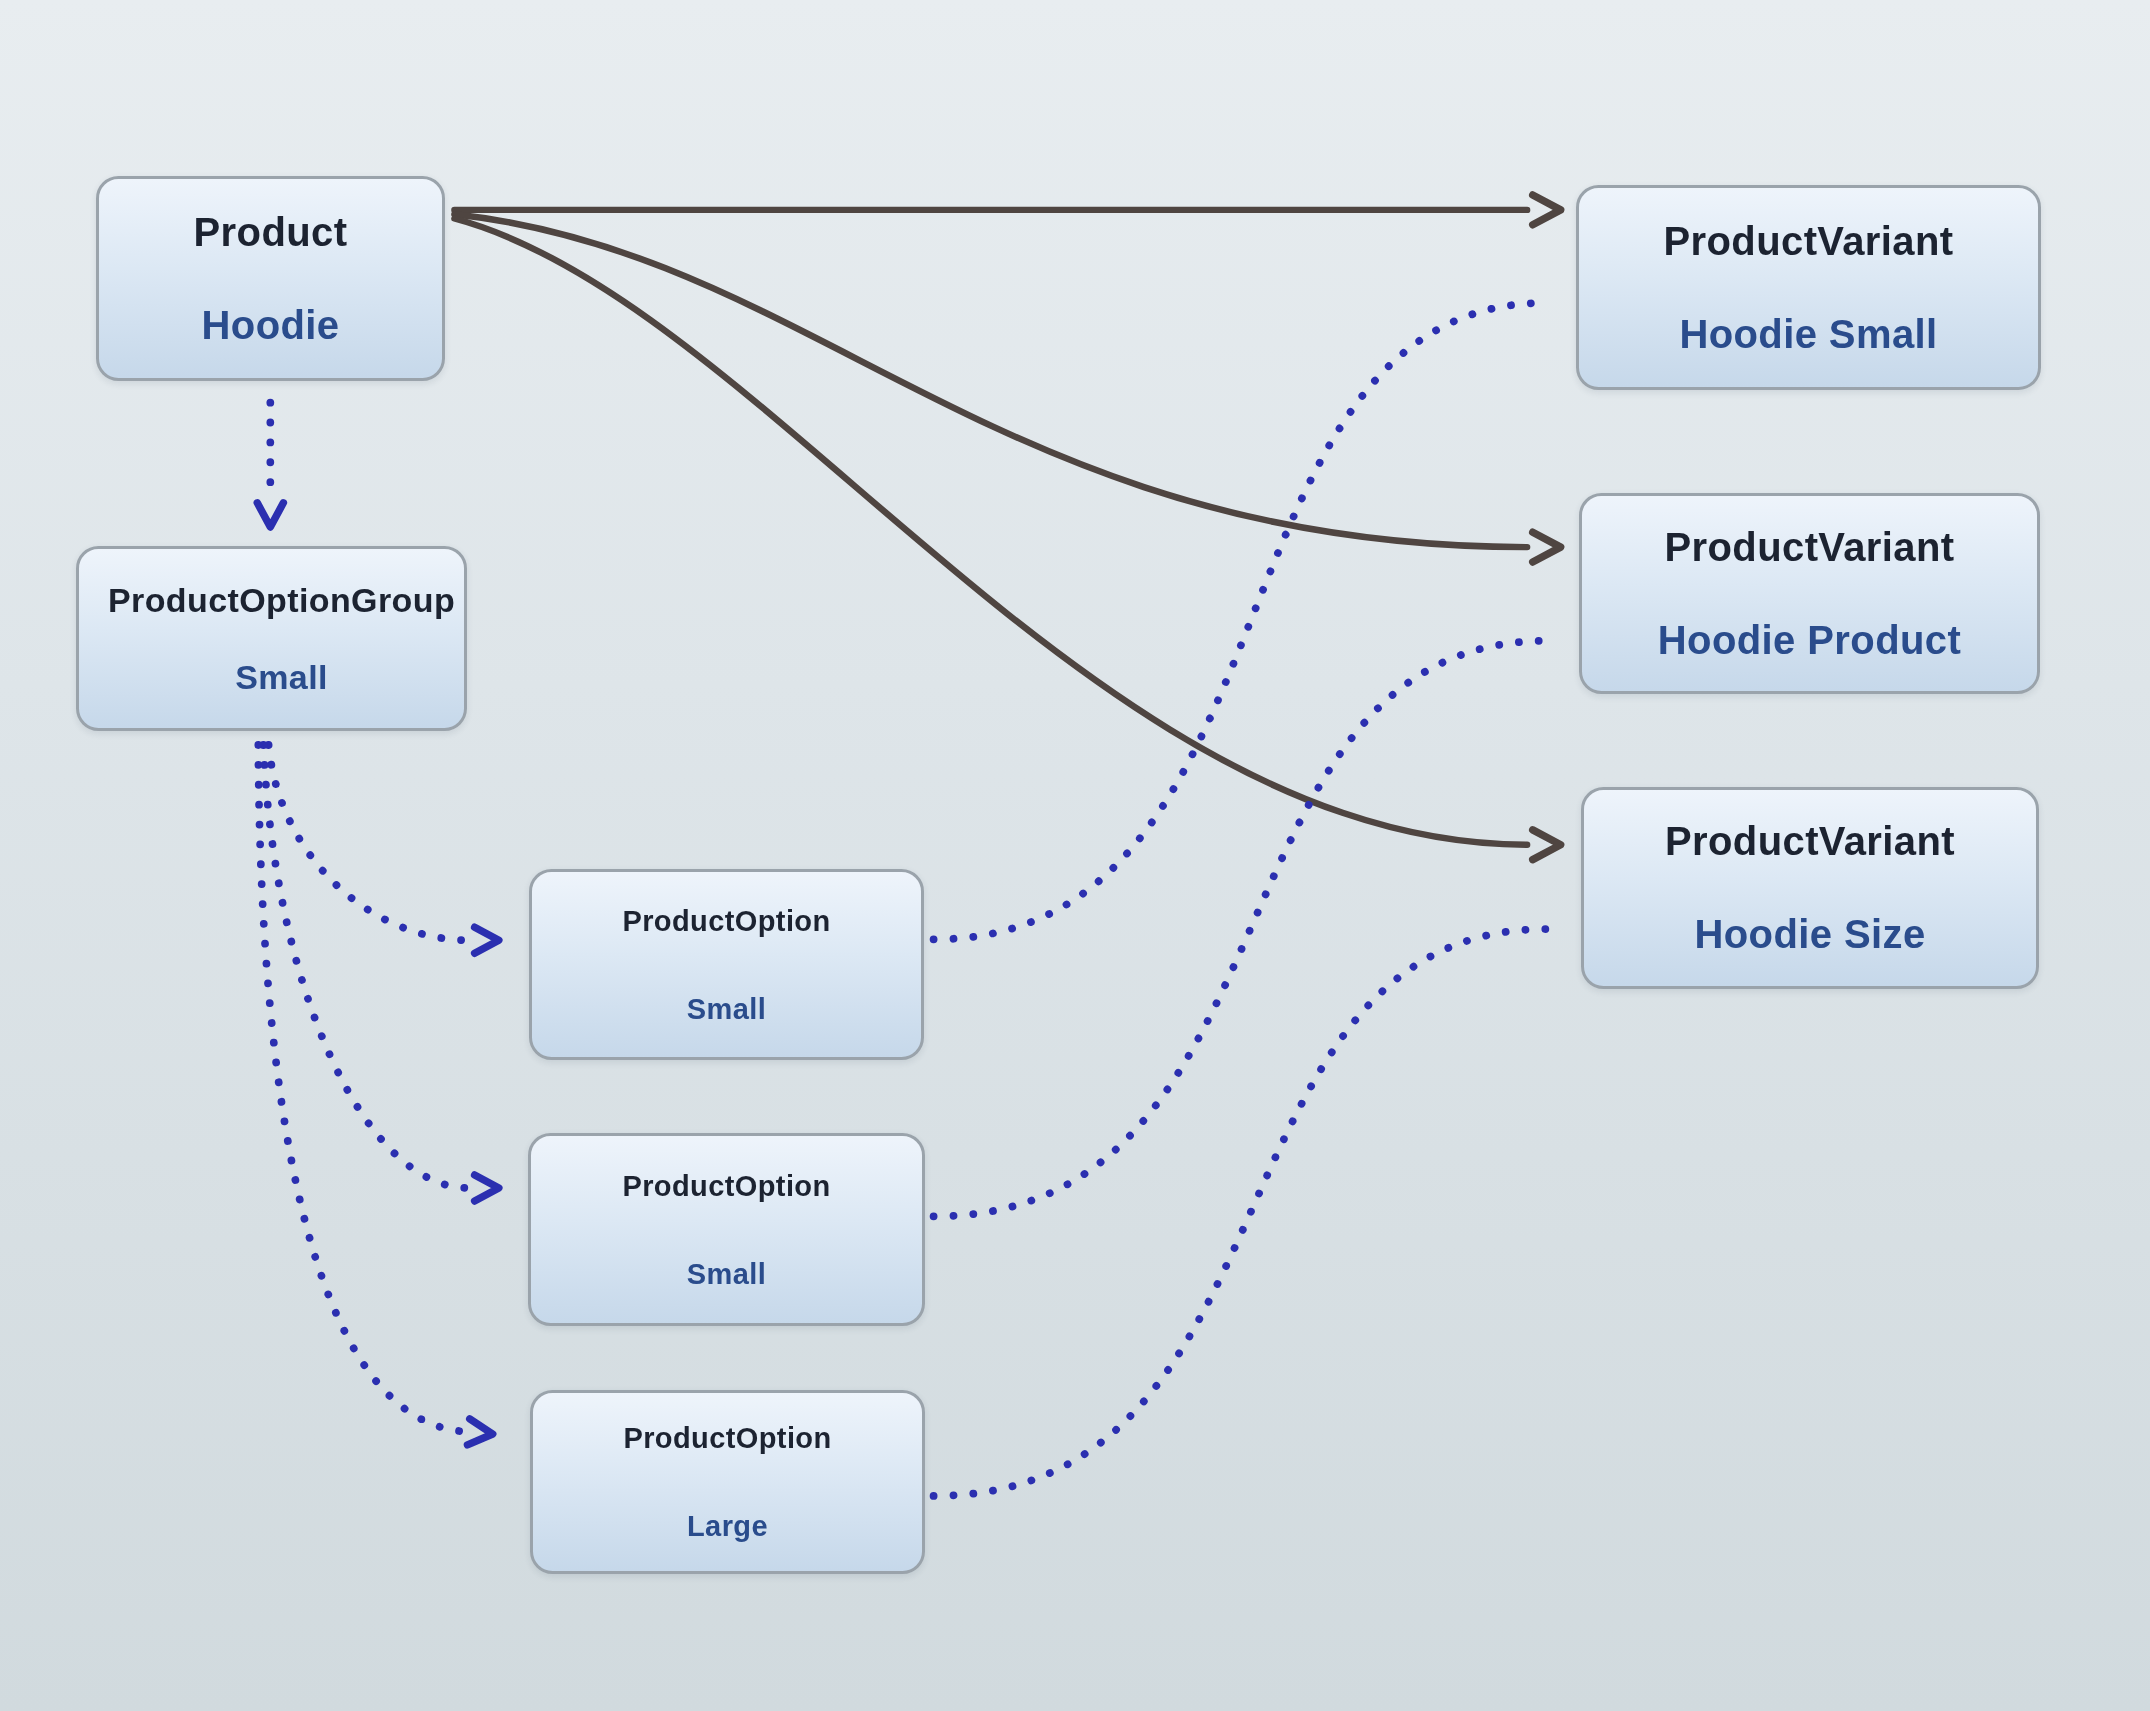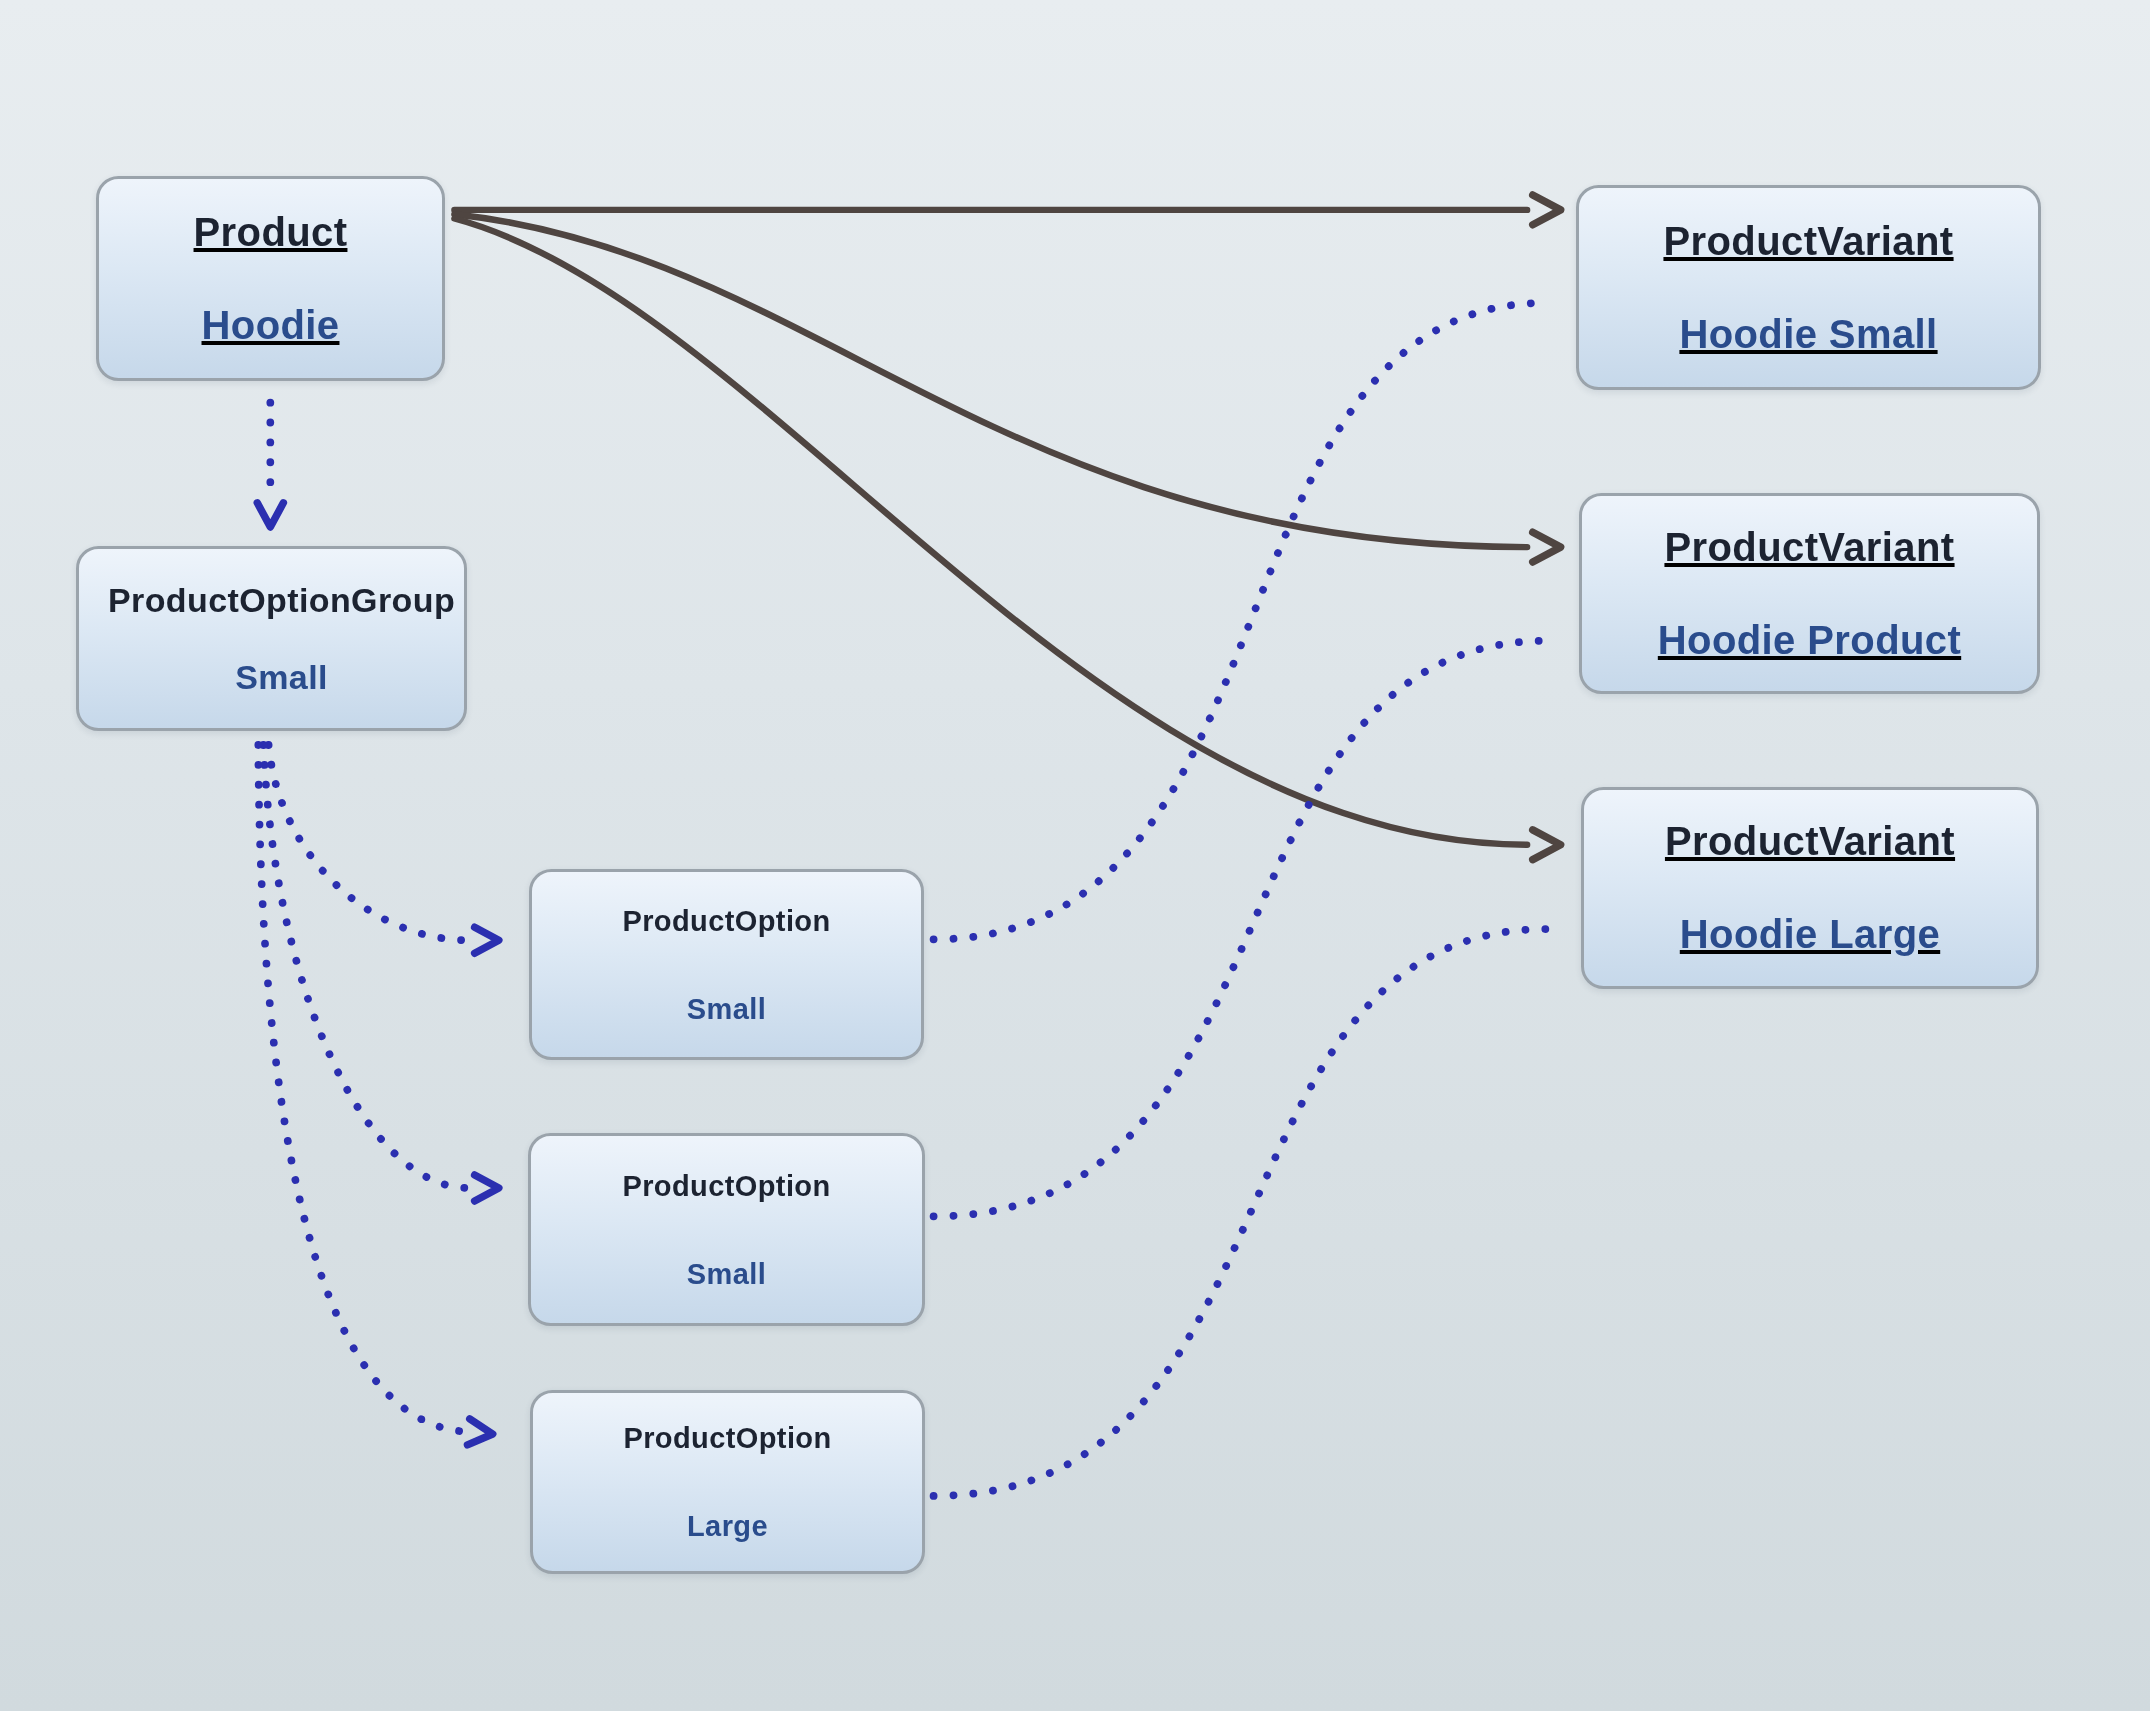--- a/index.html
+++ b/index.html
@@ -35,21 +35,21 @@
       var(--node-fill-top,#eef4fb) 0%,
       #dce8f4 45%,
       var(--node-fill-bottom,#c6d8ea) 100%);
     border:3.4px solid var(--node-border,#9aa3ab);
     border-radius:22.4px;
     box-shadow:0 2.6px 6.9px rgba(40,60,80,0.10);
     text-align:center;
   }
   .node-title{color:var(--title-text,#1c2331);font-weight:bold;letter-spacing:0.4px;}
   .node-value{color:var(--value-text,#2a4c8c);font-weight:bold;letter-spacing:0.4px;text-align:right;}
-  .node--lg{gap:52px;text-decoration:underline;}
+  .node--lg{gap:52px;}
   .node--lg .node-title,.node--lg .node-value{font-size:40px;line-height:41px;}
   .node--md{gap:50px;}
   .node--md .node-title,.node--md .node-value{font-size:29px;line-height:38px;}
   .node--sm{gap:41px;padding-left:20px;}
   .node--sm .node-title,.node--sm .node-value{font-size:34px;line-height:36px;}
 </style>
 </head>
 <body>
 
 <div class="stage">
@@ -109,17 +109,17 @@
     <div class="node-value">Hoodie Small</div>
   </div>
 
   <div class="node node--lg" style="left:1579px;top:493px;width:461px;height:201px">
     <div class="node-title">ProductVariant</div>
     <div class="node-value">Hoodie Product</div>
   </div>
 
   <div class="node node--lg" style="left:1581px;top:787px;width:458px;height:202px">
     <div class="node-title">ProductVariant</div>
-    <div class="node-value">Hoodie Large</div>
+    <div class="node-value">Hoodie Size</div>
   </div>
 
 </div>
 
 
 </body></html>

